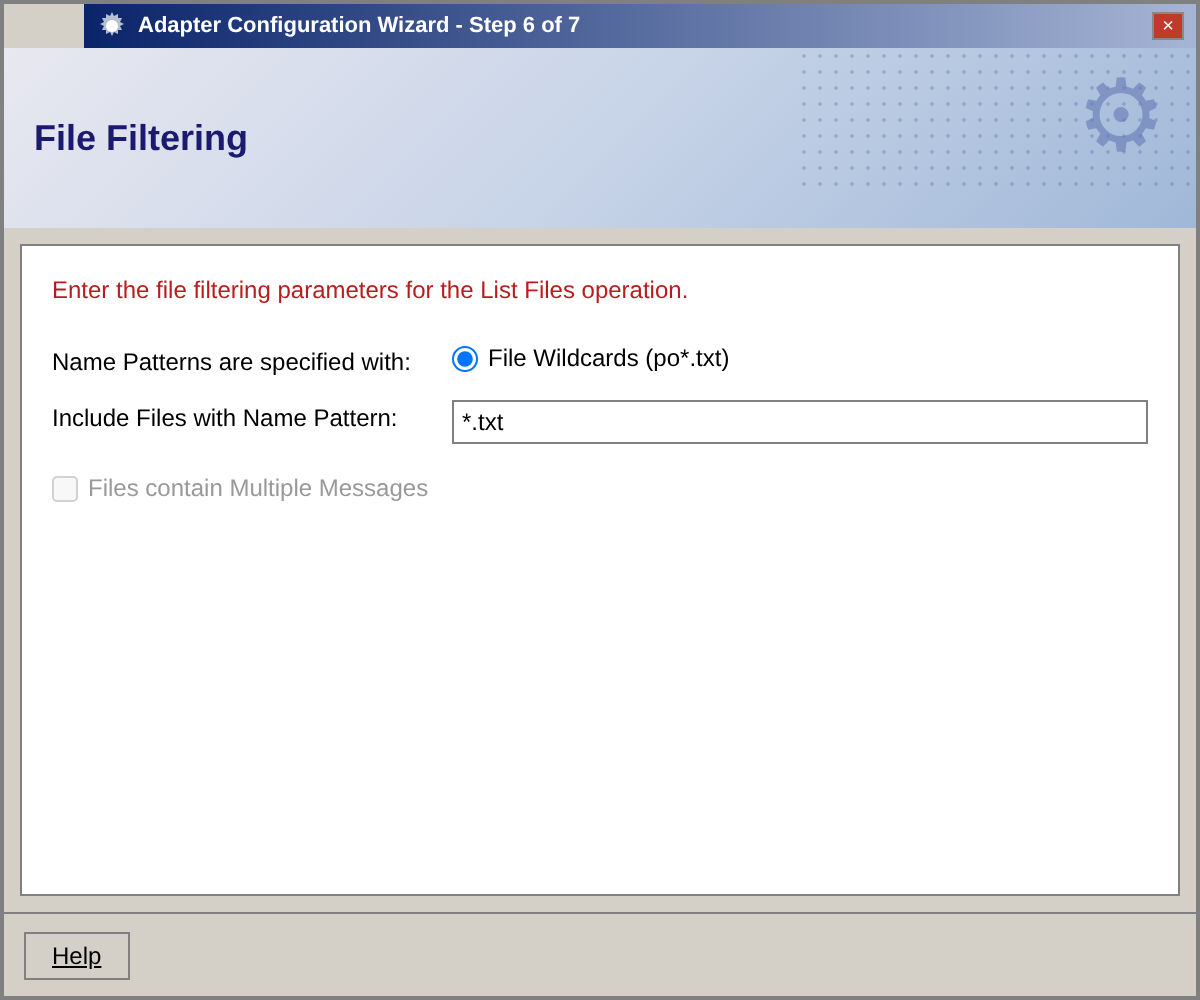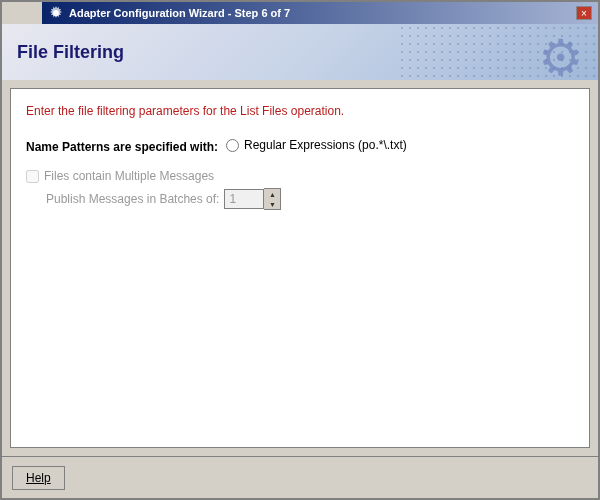--- a/index.html
+++ b/index.html
@@ -53,21 +53,21 @@
       height: 14px;
       font-size: 10px;
       cursor: pointer;
       display: flex;
       align-items: center;
       justify-content: center;
     }
 
     .header-banner {
       background: linear-gradient(135deg, #e8e8f0 0%, #c8d4e8 50%, #a0b8d8 100%);
-      height: 56px;
+      height: 90px;
       display: flex;
       align-items: center;
       padding: 10px 15px;
       position: relative;
       overflow: hidden;
       flex-shrink: 0;
     }
 
     .header-title {
       font-size: 18px;
@@ -113,21 +113,20 @@
       display: flex;
       align-items: flex-start;
       margin-bottom: 12px;
     }
 
     .form-label {
       width: 200px;
       font-size: 12px;
       padding-top: 2px;
       flex-shrink: 0;
-      font-weight: bold;
     }
 
     .radio-group {
       display: flex;
       flex-direction: column;
       gap: 4px;
     }
 
     .radio-option {
       display: flex;
@@ -286,43 +285,37 @@
     <div class="header-gear">⚙</div>
   </div>
 
   <div class="content-area">
     <p class="description-text">Enter the file filtering parameters for the List Files operation.</p>
 
     <div class="form-row">
       <div class="form-label">Name Patterns are specified with:</div>
       <div class="radio-group">
         <label class="radio-option">
-          <input type="radio" name="pattern-type" style="">
-          <span>Regular Expressions (po.*\.txt)</span>
+          <input type="radio" name="pattern-type" checked="" style="">
+          <span>File Wildcards (po*.txt)</span>
         </label>
       </div>
     </div>
 
+    <div class="form-row">
+      <div class="form-label">Include Files with Name Pattern:</div>
+      <input type="text" class="text-input" value="*.txt" style="">
+    </div>
 
 
     <div class="checkbox-row">
       <input type="checkbox" disabled="" style="">
       <span class="checkbox-label">Files contain Multiple Messages</span>
     </div>
 
-    <div class="batch-row">
-      <span class="batch-label">Publish Messages in Batches of:</span>
-      <div class="spinner-container">
-        <input type="text" class="spinner-input" value="1" disabled="" style="">
-        <div class="spinner-buttons">
-          <button class="spinner-btn">▲</button>
-          <button class="spinner-btn">▼</button>
-        </div>
-      </div>
-    </div>
   </div>
 
   <div class="footer">
     <div class="footer-left">
       <button class="btn btn-help">Help</button>
     </div>
   </div>
 </div>
 
 </body></html>

